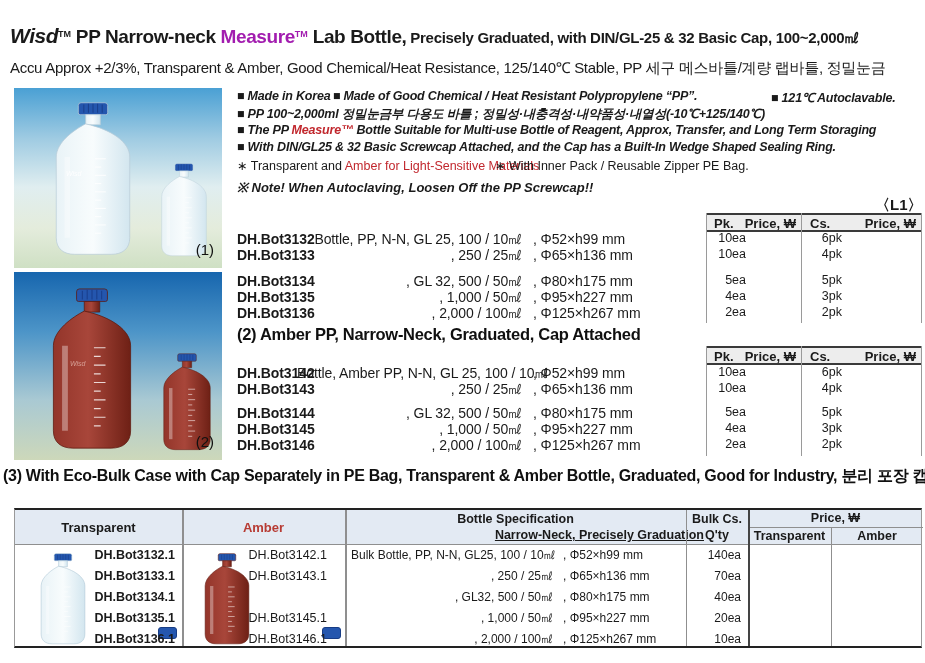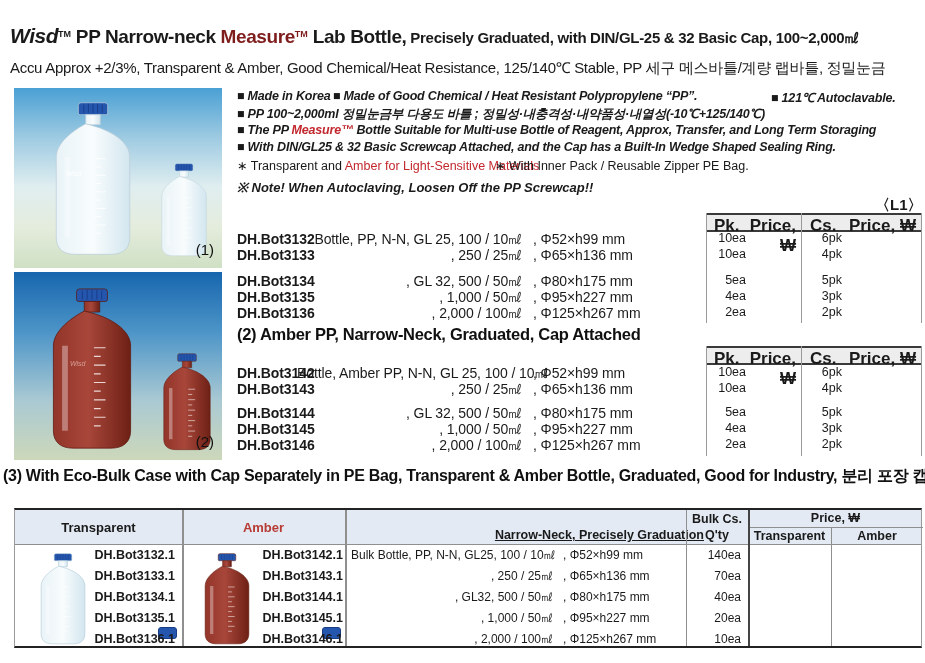--- a/index.html
+++ b/index.html
@@ -6,21 +6,21 @@
   .page{position:relative;width:925px;height:663px;background:#ffffff;
         font-family:"Liberation Sans",sans-serif;color:#1a1a1a;overflow:hidden;}
   .abs{position:absolute;}
 
   
   .title1{left:10px;top:24px;white-space:nowrap;}
   .t-brand{font-style:italic;font-weight:700;font-size:21px;letter-spacing:-0.5px;}
   .t-sup{font-size:9px;font-weight:700;vertical-align:super;}
   .t-big{font-size:19px;font-weight:600;letter-spacing:-0.4px;}
   .t-small{font-size:15px;font-weight:600;letter-spacing:-0.3px;}
-  .t-red{color:#7f1d1d;}
+  .t-red{color:#a21caf;}
   .title2{left:10px;top:57px;font-size:15px;font-weight:500;letter-spacing:-0.3px;white-space:nowrap;}
 
   
   .photo{width:208px;overflow:hidden;}
   .photo1{left:14px;top:88px;height:180px;
      background:linear-gradient(to bottom,#4aa0d4 0%,#9fcbe2 28%,#e0eef0 55%,#e4ecdc 78%,#cfe0c4 100%);}
   .photo2{left:14px;top:272px;height:188px;
      background:linear-gradient(to bottom,#1766ae 0%,#4d95c8 32%,#a9c9d3 68%,#cdd8ba 100%);}
   .photo-label{position:absolute;right:8px;bottom:10px;font-size:15px;color:#111;}
   .bottle-logo{position:absolute;color:rgba(255,255,255,0.75);font-size:7px;font-style:italic;}
@@ -36,21 +36,21 @@
 
   
   .rowline{position:absolute;left:237px;width:455px;height:16px;font-size:14px;letter-spacing:-0.1px;}
   .rcode{position:absolute;left:0;font-weight:700;}
   .rspec{position:absolute;left:60px;width:225px;text-align:right;white-space:nowrap;}
   .rdim{position:absolute;left:296px;white-space:nowrap;}
 
   
   .phead{position:absolute;left:706px;width:216px;height:19px;background:#ededed;
          border-top:2px solid #3a3a3a;border-bottom:2px solid #3a3a3a;box-sizing:border-box;
-         font-size:17px;font-weight:700;}
+         font-size:13px;font-weight:700;}
   .phead span{position:absolute;top:1px;}
   .ph-pk{left:8px;}
   .ph-price1{left:28px;width:62px;text-align:right;}
   .ph-cs{left:104px;}
   .ph-price2{left:138px;width:72px;text-align:right;}
   .vline{position:absolute;width:1px;background:#9a9a9a;}
   .prow{position:absolute;left:706px;width:216px;height:16px;font-size:12.5px;}
   .ppk{position:absolute;left:0;width:40px;text-align:right;}
   .pcs{position:absolute;left:96px;width:40px;text-align:right;}
   .l1tag{left:875px;top:196px;width:47px;text-align:right;font-size:15px;font-weight:700;}
@@ -67,21 +67,21 @@
   .bt-cs2{left:348px;top:18px;width:341px;text-align:right;font-size:12.5px;text-decoration:underline;}
   .bt-cb1{left:671px;top:2px;width:62px;text-align:center;font-size:12.5px;}
   .bt-cb2{left:671px;top:18px;width:62px;text-align:center;font-size:12.5px;}
   .bt-cp{left:733px;top:1px;width:175px;text-align:center;font-size:12.5px;}
   .bt-sub{position:absolute;left:733px;top:17px;width:175px;height:18px;border-top:1px solid #8f8f8f;box-sizing:border-box;}
   .bt-subt{position:absolute;left:0;top:1px;width:83px;text-align:center;font-weight:700;font-size:12.5px;}
   .bt-suba{position:absolute;left:83px;top:1px;width:92px;text-align:center;font-weight:700;font-size:12.5px;}
   .bvline{position:absolute;top:0;bottom:0;background:#8f8f8f;}
   .brow{position:absolute;left:0;width:100%;height:21px;font-size:12.5px;line-height:21px;}
   .b-t{position:absolute;left:56px;width:104px;text-align:right;font-weight:700;}
-  .b-a{position:absolute;left:184px;width:144px;text-align:right;font-weight:700;}
+  .b-a{position:absolute;left:168px;width:144px;text-align:right;font-weight:400;}
   .b-spec{position:absolute;left:336px;width:202px;text-align:right;white-space:nowrap;font-size:12px;}
   .b-dim{position:absolute;left:548px;white-space:nowrap;font-size:12px;}
   .b-qty{position:absolute;left:671px;width:55px;text-align:right;font-size:12px;}
   .cap-chip{position:absolute;width:19px;height:12px;border-radius:3px;background:#2456ae;border:1px solid #173c85;box-sizing:border-box;}
 </style>
 </head>
 <body>
 
 <div class="page">
 
@@ -276,20 +276,21 @@
       <span class="pcs">2pk</span>
     </div>
 
   <div class="abs sec-head" style="left:3px;top:466px;font-size:16px">(3) With Eco-Bulk Case with Cap Separately in PE Bag, Transparent &amp; Amber Bottle, Graduated, Good for Industry, 분리 포장 캡 포함</div>
 
   <div class="abs btable">
 
     <div class="bt-head"></div>
     <div class="bt-cell bt-ct">Transparent</div>
     <div class="bt-cell bt-ca">Amber</div>
+    <div class="bt-cell bt-cs1">Bottle Specification</div>
     <div class="bt-cell bt-cs2">Narrow-Neck, Precisely Graduation</div>
     <div class="bt-cell bt-cb1">Bulk Cs.</div>
     <div class="bt-cell bt-cb2">Q'ty</div>
     <div class="bt-cell bt-cp">Price, ₩</div>
     <div class="bt-sub">
       <span class="bt-subt">Transparent</span>
       <span class="bt-suba">Amber</span>
     </div>
 
     <div class="bvline" style="left:167px;width:2px"></div>
@@ -316,21 +317,20 @@
       </div>
     <div class="brow" style="top:56px">
         <span class="b-t">DH.Bot3133.1</span>
         <span class="b-a">DH.Bot3143.1</span>
         <span class="b-spec">, 250 / 25㎖</span>
         <span class="b-dim">, Φ65×h136 mm</span>
         <span class="b-qty">70ea</span>
       </div>
     <div class="brow" style="top:77px">
         <span class="b-t">DH.Bot3134.1</span>
-        <span class="b-a">DH.Bot3144.1</span>
         <span class="b-spec">, GL32, 500 / 50㎖</span>
         <span class="b-dim">, Φ80×h175 mm</span>
         <span class="b-qty">40ea</span>
       </div>
     <div class="brow" style="top:98px">
         <span class="b-t">DH.Bot3135.1</span>
         <span class="b-a">DH.Bot3145.1</span>
         <span class="b-spec">, 1,000 / 50㎖</span>
         <span class="b-dim">, Φ95×h227 mm</span>
         <span class="b-qty">20ea</span>

